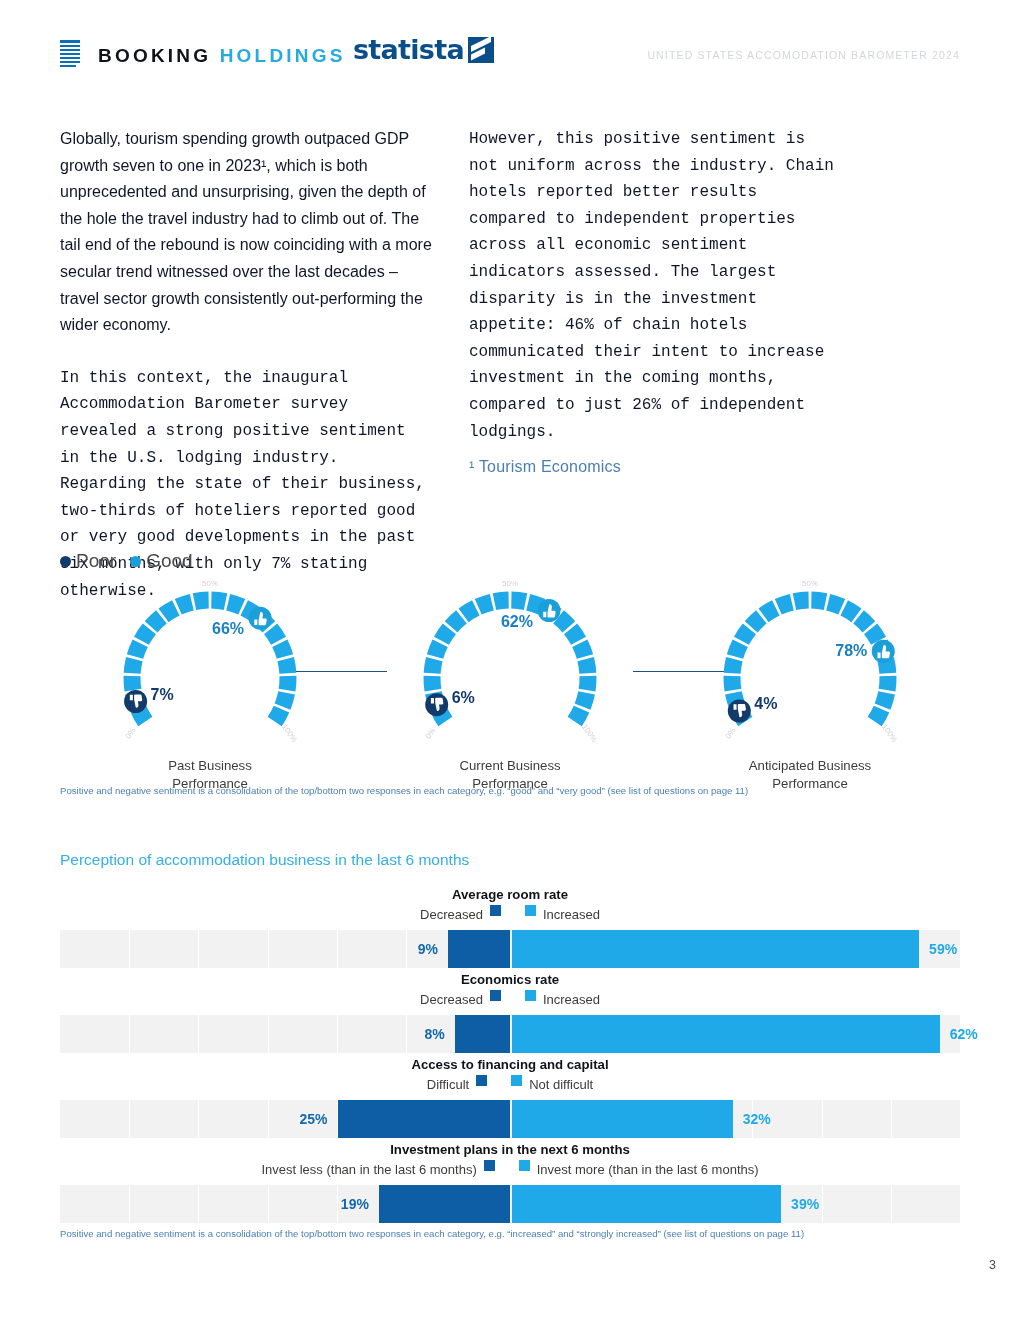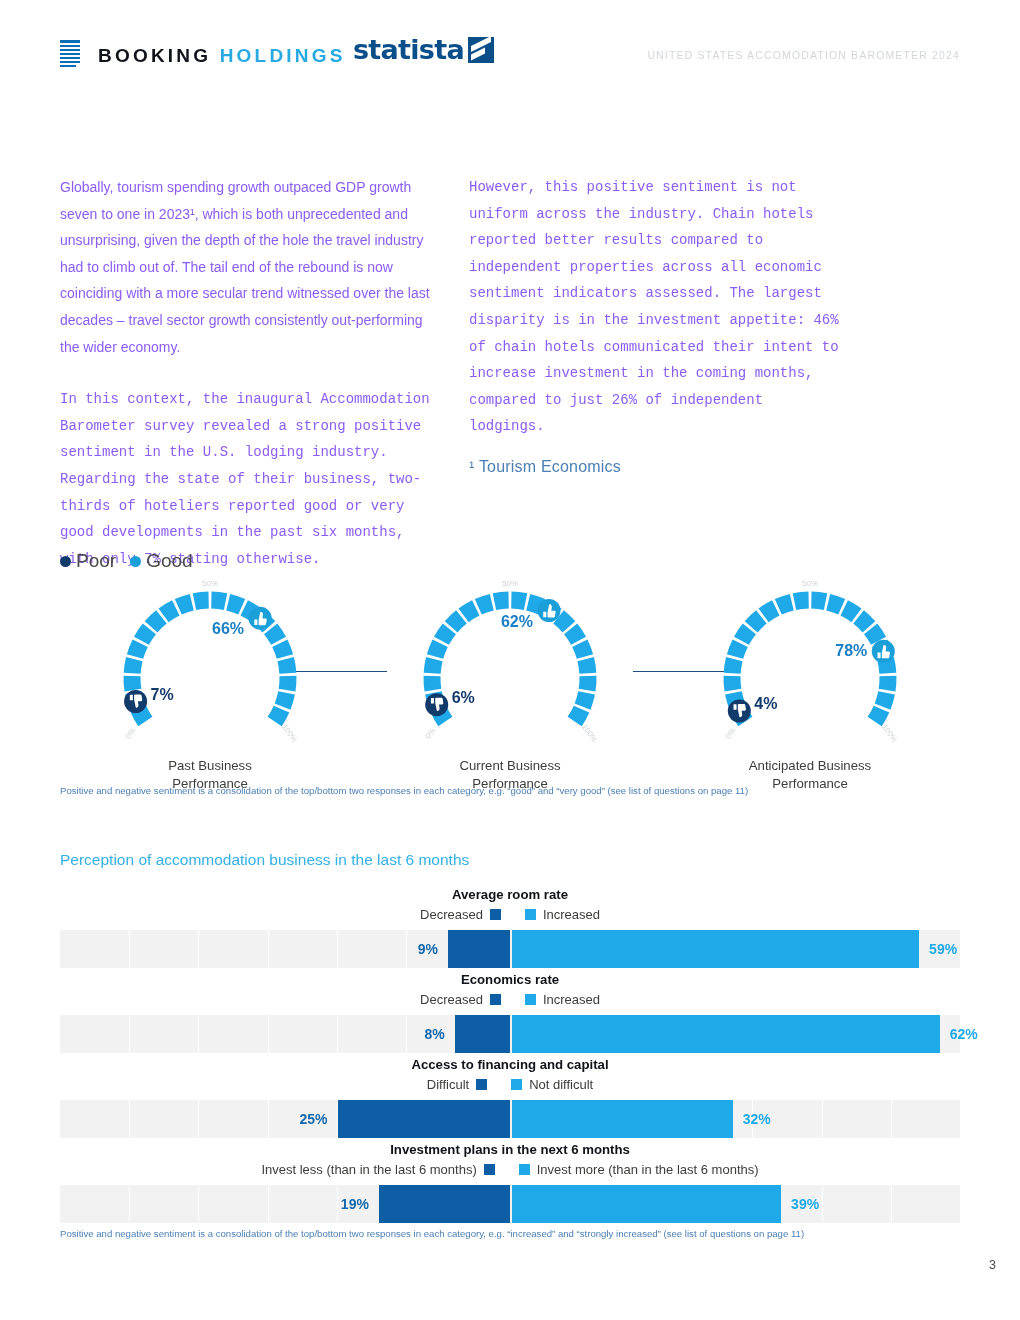--- a/index.html
+++ b/index.html
@@ -22,21 +22,21 @@
   .bh-text .b1{color:#10131a;}
   .bh-text .b2{color:#27a9e1;}
   .statista{position:absolute;left:293px;top:-4px;display:flex;align-items:center;gap:4px;}
   .statista-word{font-size:27px;font-weight:bold;color:#0b4f8a;letter-spacing:-0.7px;line-height:1;font-family:"DejaVu Sans",sans-serif;}
   .statista-mark{width:26px;height:26px;background:#0b4f8a;position:relative;overflow:hidden;}
   .statista-mark:before{content:"";position:absolute;left:3px;top:4px;width:20px;height:6px;background:#fff;transform:skewY(-26deg);}
   .statista-mark:after{content:"";position:absolute;left:3px;top:14px;width:14px;height:6px;background:#fff;transform:skewY(-26deg);}
   .doc-title{position:absolute;right:0;top:9px;font-size:10.5px;letter-spacing:1.15px;color:#d3d6d9;white-space:nowrap;}
 
   
-  .col{position:absolute;width:372px;font-size:14px;line-height:26.6px;color:#8b5cf6;margin-top:48px;}
+  .col{position:absolute;width:372px;font-size:16px;line-height:26.6px;color:#0f172a;}
   .col.left{left:60px;top:126px;}
   .col.right{left:469px;top:126px;}
   .col p{margin:0 0 26px 0;}
   .col p:last-child{margin-bottom:0;font-family:Liberation Mono, monospace;}
   .footnote-src{position:absolute;left:469px;top:458px;font-size:16px;color:#4a7fb5;letter-spacing:.2px;}
 
   
   .sec1-title{position:absolute;left:60px;top:524px;font-size:15.5px;color:#33b0e8;letter-spacing:.1px;}
   .legend1{position:absolute;left:60px;top:550px;display:flex;align-items:center;gap:14px;font-size:19px;color:#4a4a49;}
   .legend1 .item{display:flex;align-items:center;gap:5px;}
@@ -58,21 +58,21 @@
   .note{position:absolute;left:60px;font-size:9.6px;color:#4a7fb5;letter-spacing:0px;white-space:nowrap;}
   .note.n1{top:785px;}
   .note.n2{top:1228px;}
 
   
   .sec2-title{position:absolute;left:60px;top:851px;font-size:15.5px;color:#33b0e8;}
 
   .bargroup{position:absolute;left:60px;width:900px;}
   .bar-head{text-align:center;}
   .bar-head .ttl{font-size:13.2px;font-weight:bold;color:#10131a;line-height:17px;}
-  .bar-head .lgd{display:flex;align-items:center;justify-content:center;gap:7px;font-size:13px;color:#3c3c3b;line-height:19px;margin-top:2px;}
+  .bar-head .lgd{display:flex;justify-content:center;gap:7px;font-size:13px;color:#3c3c3b;line-height:19px;margin-top:2px;}
   .sq{width:11px;height:11px;display:inline-block;}
   .sq.neg{background:#0d5ea5;}
   .sq.pos{background:#1fa9e8;}
   .lgd .gapper{width:10px;}
 
   .track{position:relative;height:38px;width:900px;background:#f2f2f2;margin-top:6px;}
   .track .cellline{position:absolute;top:0;bottom:0;width:1px;background:#ffffff;}
   .seg{position:absolute;top:0;height:38px;}
   .seg.neg{background:#0d5ea5;}
   .seg.pos{background:#1fa9e8;}

